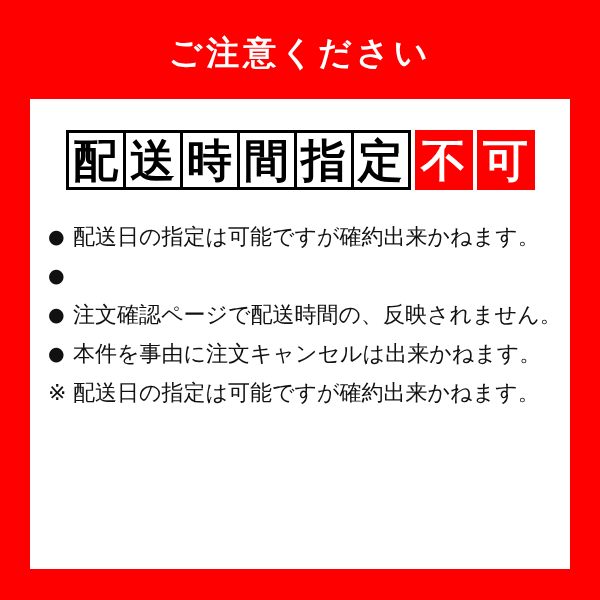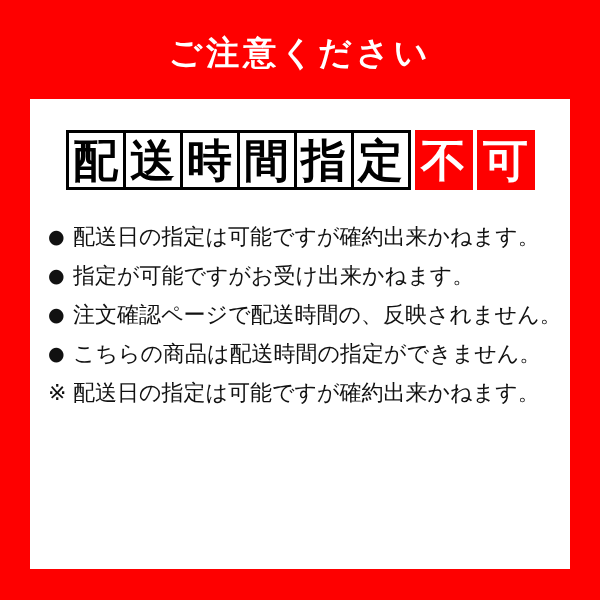--- a/index.html
+++ b/index.html
@@ -111,35 +111,34 @@
       <div class="note-item">
         <span class="note-marker">●</span>
         <div class="note-text">
           <div class="note-line">配送日の指定は可能ですが確約出来かねます。</div>
         </div>
       </div>
 
       <div class="note-item">
         <span class="note-marker">●</span>
         <div class="note-text">
-          <div class="note-line">指定が可能ですがお受け出来かねます。</div>
         </div>
       </div>
 
       <div class="note-item">
         <span class="note-marker">●</span>
         <div class="note-text">
           <div class="note-line">注文確認ページで配送時間の、反映されません。</div>
         </div>
       </div>
 
       <div class="note-item">
         <span class="note-marker">●</span>
         <div class="note-text">
-          <div class="note-line">こちらの商品は配送時間の指定ができません。</div>
+          <div class="note-line">本件を事由に注文キャンセルは出来かねます。</div>
         </div>
       </div>
 
       <div class="note-item">
         <span class="note-marker sym">※</span>
         <div class="note-text">
           <div class="note-line">配送日の指定は可能ですが確約出来かねます。</div>
         </div>
       </div>
 

